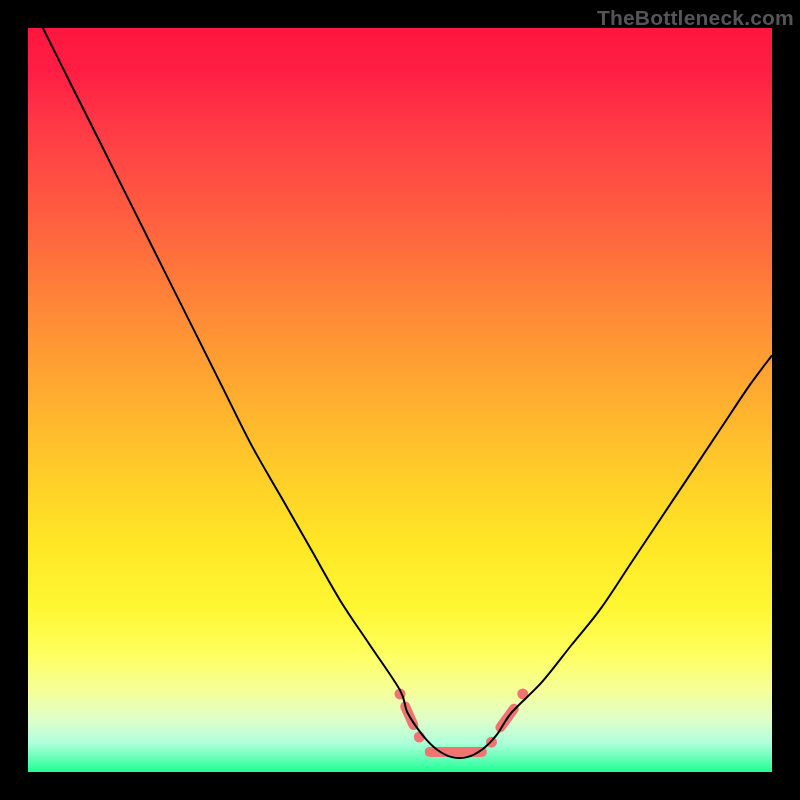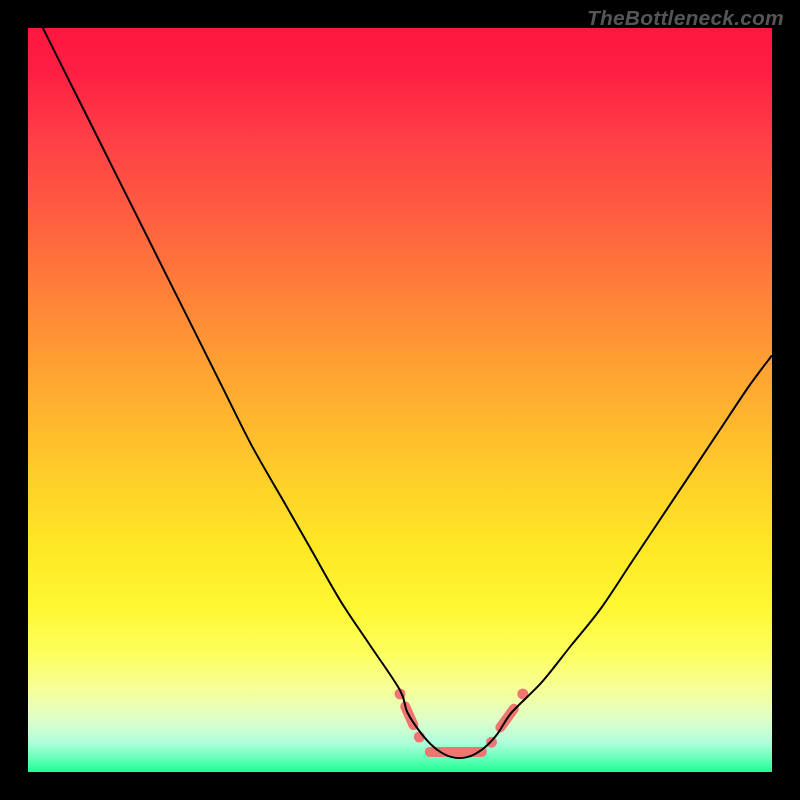--- a/index.html
+++ b/index.html
@@ -44,27 +44,26 @@
       #f6ff98 89%,
       #deffca 93%,
       #b0ffdb 96%,
       #6cffbb 98%,
       #1eff94 100%
     );
   }
   .watermark {
     position: absolute;
     top: 6px;
-    right: 16px;
+    right: 6px;
     color: #555558;
     font-size: 21px;
     font-weight: 600;
     letter-spacing: 0.2px;
     user-select: none;
-    font-style: italic;
   }
   svg.curve {
     position: absolute;
     left: 0; top: 0;
     width: 744px;
     height: 744px;
   }
   .curve path.line {
     fill: none;
     stroke: #000;

